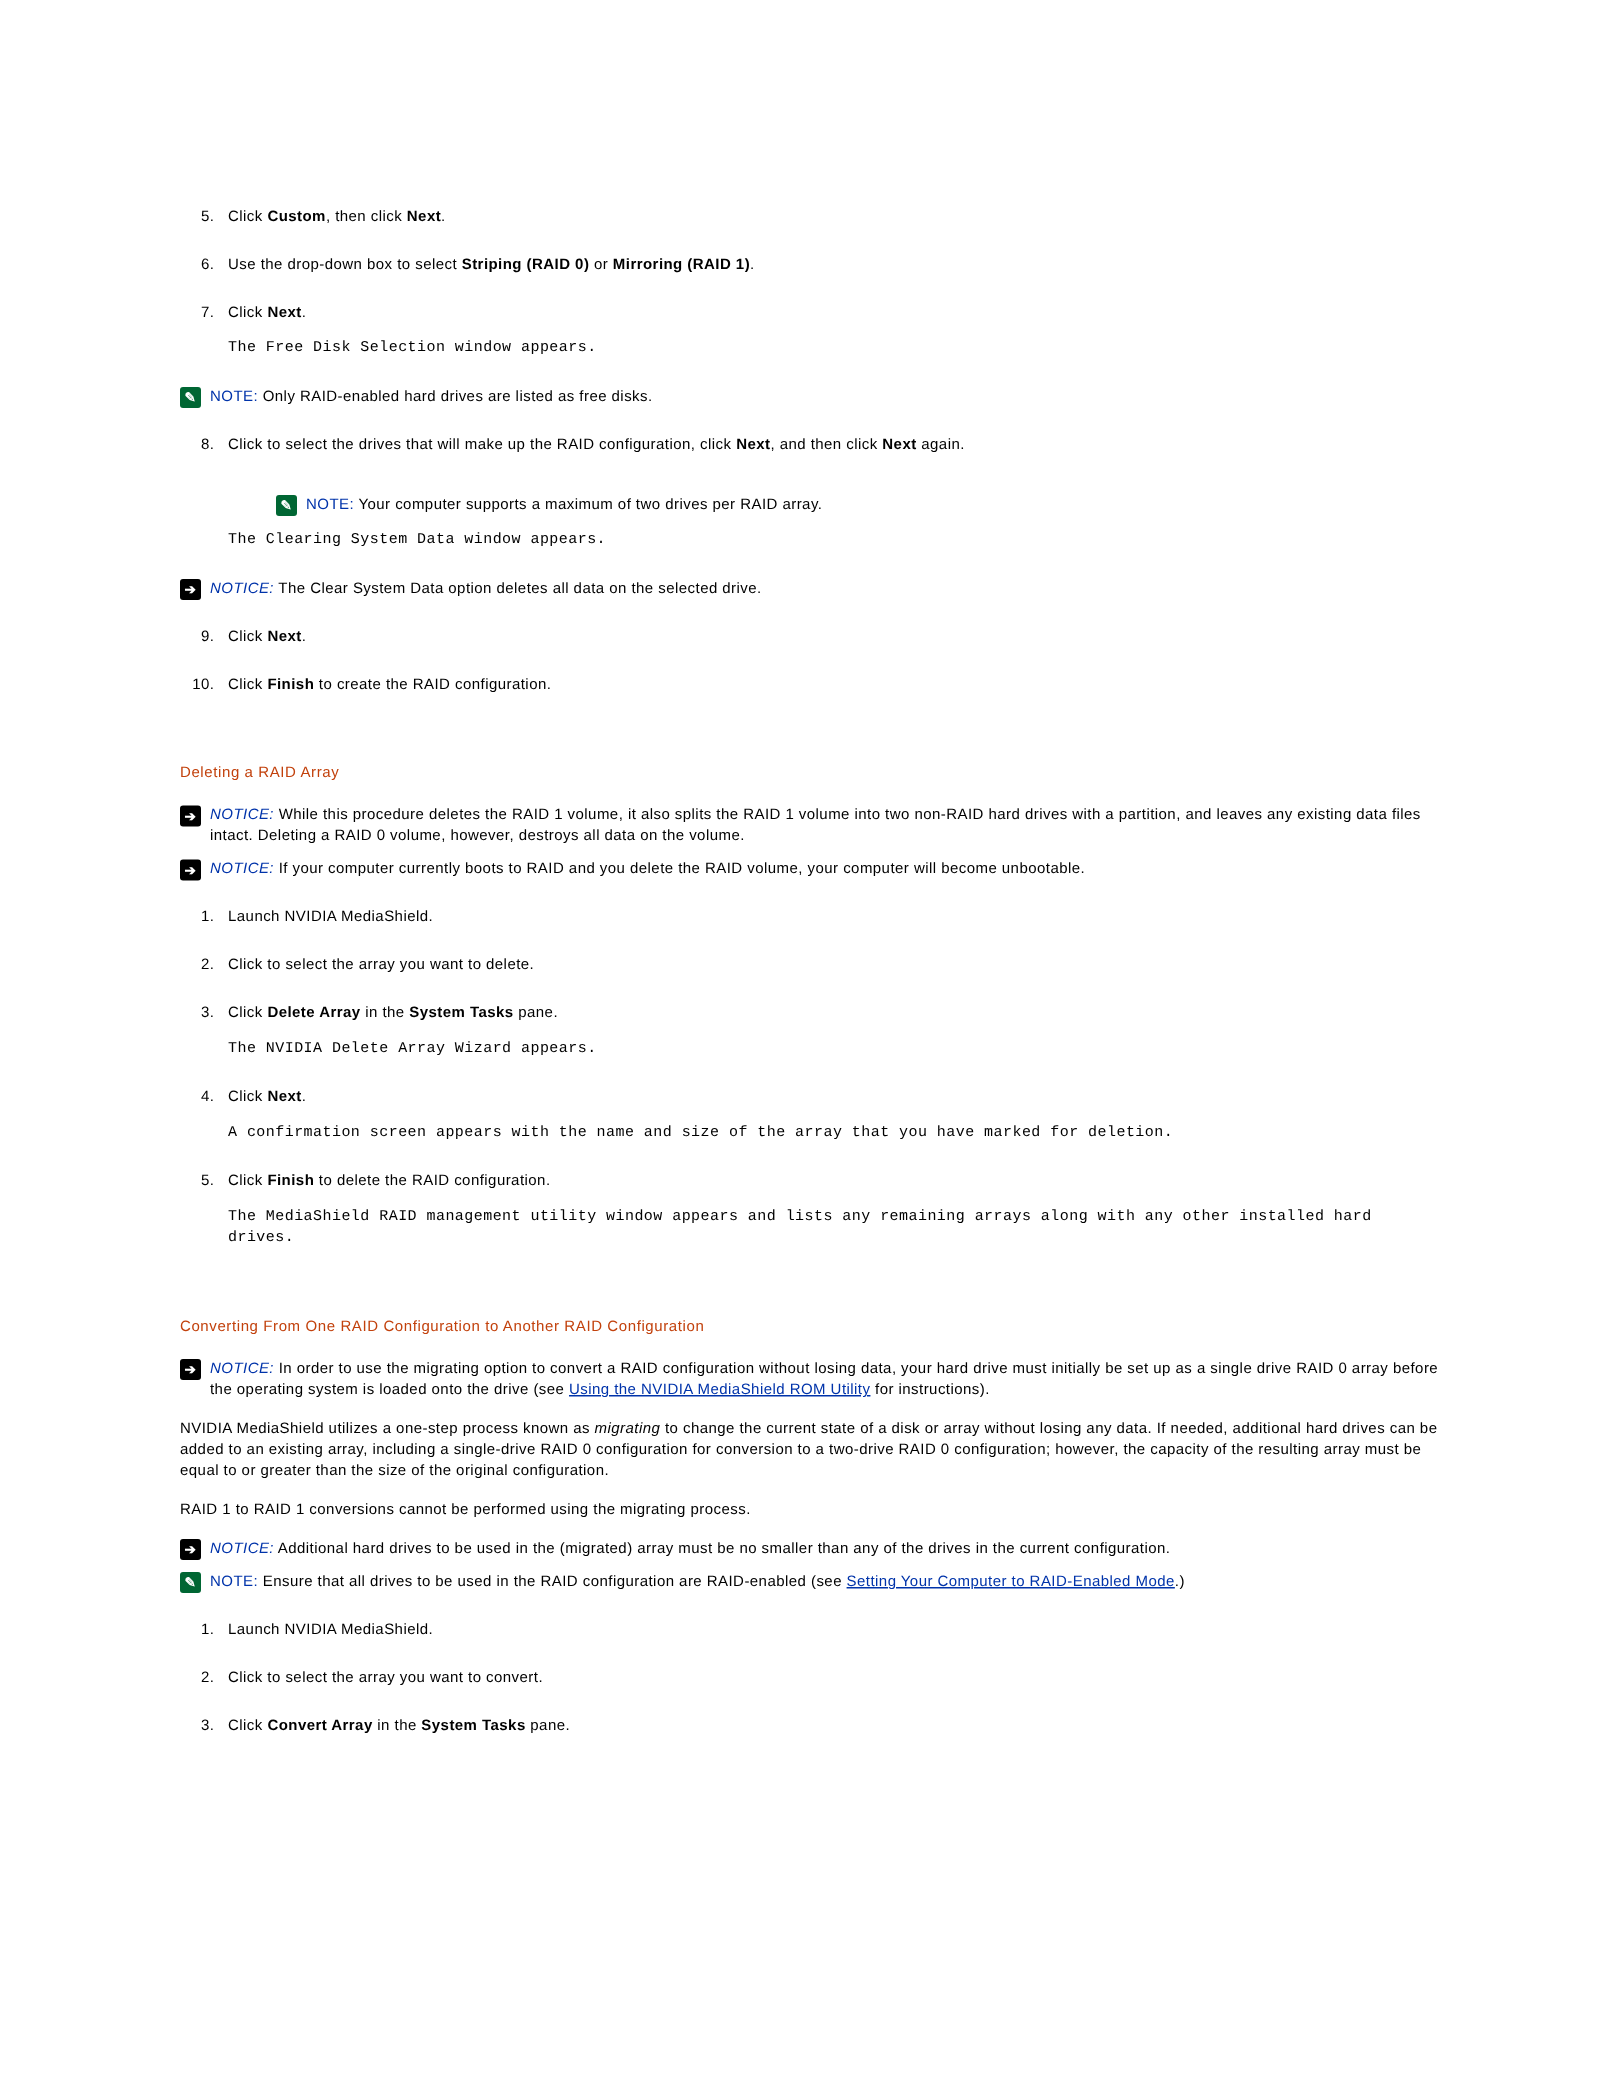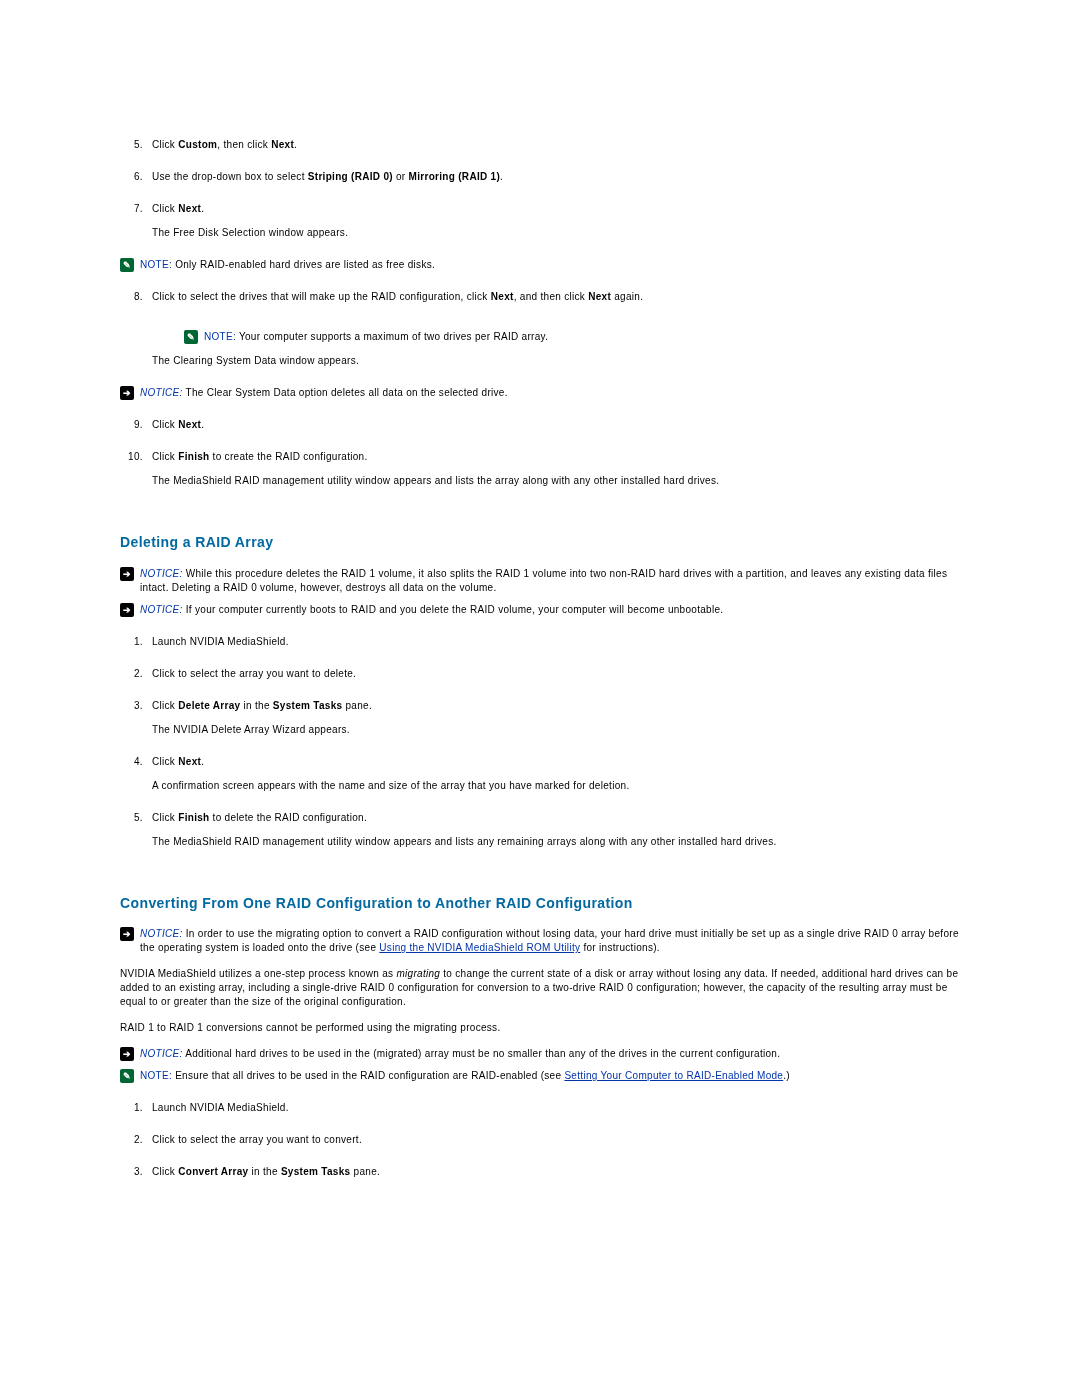--- a/index.html
+++ b/index.html
@@ -5,36 +5,37 @@
   body {
     font-family: Verdana, Geneva, Arial, sans-serif;
     font-size: 10px;
     color: #000000;
     margin: 0;
     padding: 120px 120px 80px 120px;
     letter-spacing: 0.3px;
     line-height: 1.4;
   }
   h3 {
-    color: #0369a1;
-    font-size: 14px;
-    font-weight: bold;
+    color: #c2410c;
+    font-size: 10px;
+    font-weight: normal;
     margin: 45px 0 14px 0;
     letter-spacing: 0.4px;
   }
   ol {
     margin: 0;
     padding-left: 26px;
   }
   ol li {
     margin: 18px 0;
     padding-left: 6px;
   }
   .subtext {
     margin-top: 10px;
+    font-family: Liberation Mono, monospace;
   }
   .callout {
     display: flex;
     align-items: flex-start;
     margin: 8px 0;
   }
   .callout .icon {
     flex: 0 0 auto;
     width: 14px;
     height: 14px;
@@ -102,21 +103,20 @@
   <div class="icon icon-notice"></div>
   <div class="text"><span class="label-notice">NOTICE:</span><span> The Clear System Data option deletes all data on the selected drive.</span></div>
 </div>
 
 <ol start="9">
   <li>
     <span>Click </span><span class="bold">Next</span><span>.</span>
   </li>
   <li>
     <span>Click </span><span class="bold">Finish</span><span> to create the RAID configuration.</span>
-    <div class="subtext">The MediaShield RAID management utility window appears and lists the array along with any other installed hard drives.</div>
   </li>
 </ol>
 
 <h3>Deleting a RAID Array</h3>
 
 <div class="callout">
   <div class="icon icon-notice"></div>
   <div class="text"><span class="label-notice">NOTICE:</span><span> While this procedure deletes the RAID 1 volume, it also splits the RAID 1 volume into two non-RAID hard drives with a partition, and leaves any existing data files intact. Deleting a RAID 0 volume, however, destroys all data on the volume.</span></div>
 </div>
 <div class="callout">

